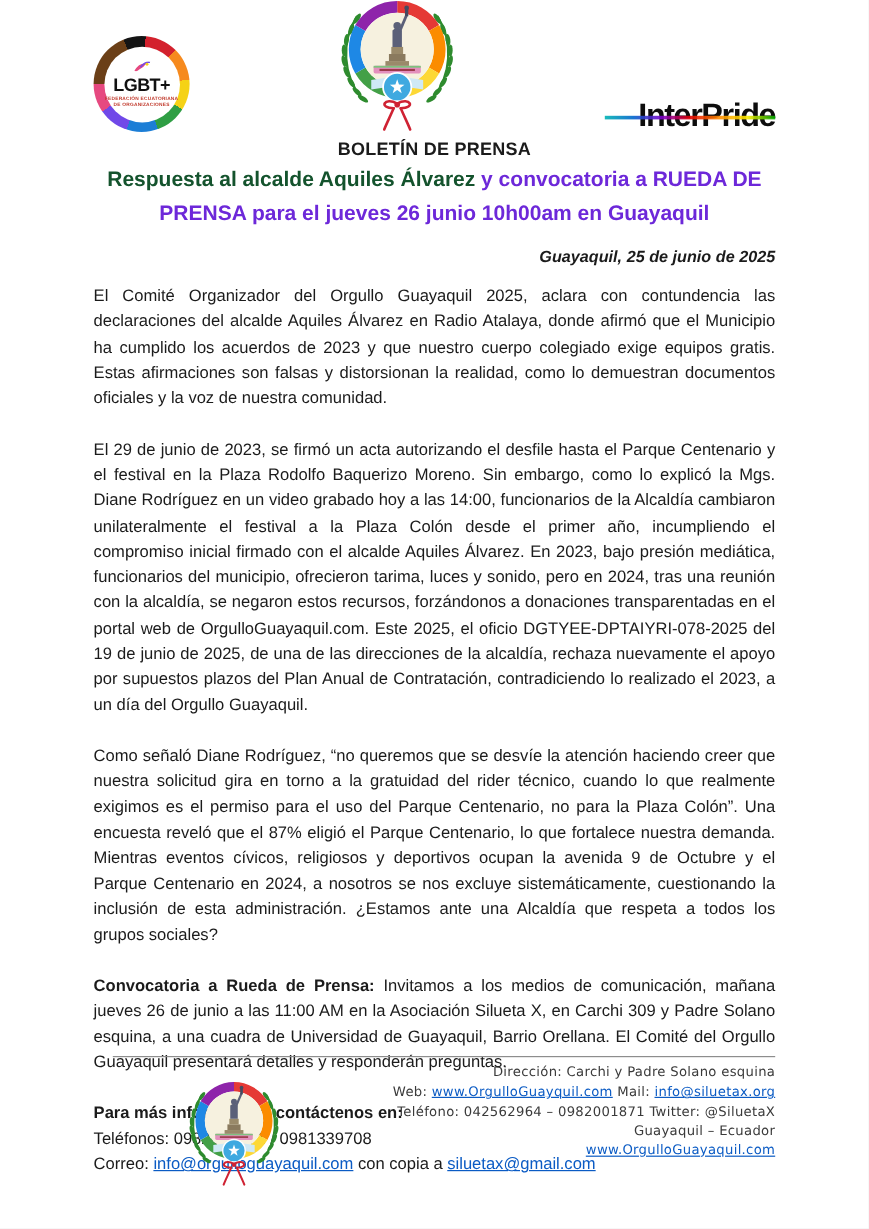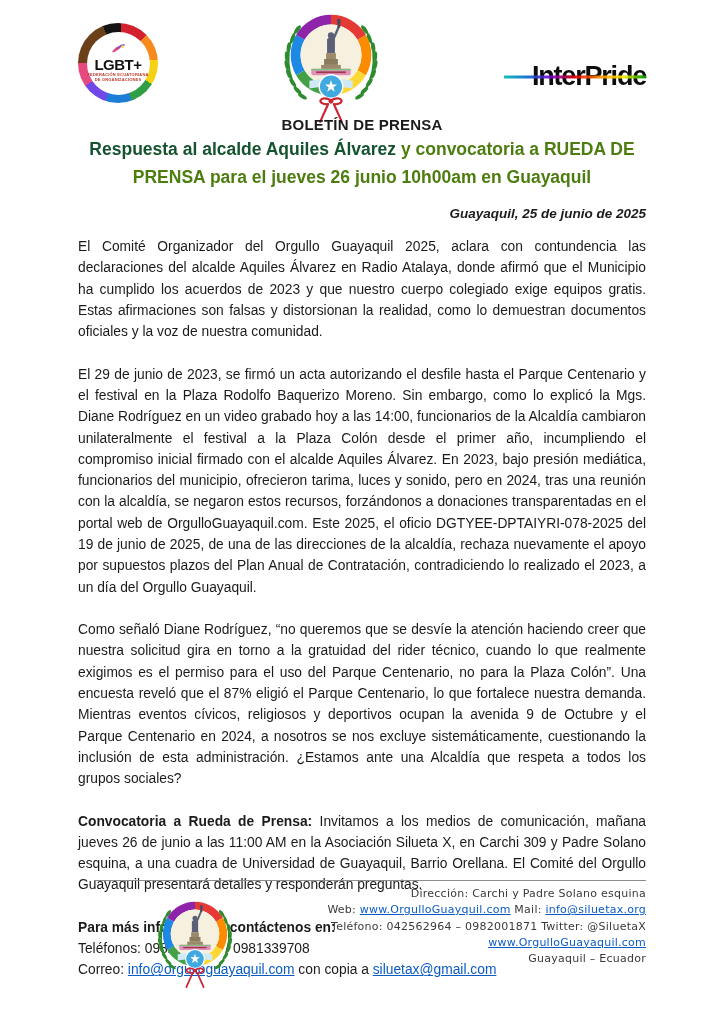--- a/index.html
+++ b/index.html
@@ -4,21 +4,21 @@
 <style>
   * { box-sizing: border-box; }
   html,body { margin:0; padding:0; background:#e9e9e9; }
   .page {
     width:724px; height:1024px; margin:0 auto; background:#ffffff;
     font-family:"Liberation Sans", sans-serif; color:#1b1b1b;
     position:relative; padding:10px 78px 0 78px; overflow:hidden;
   }
 
   
-  .logos { display:flex; align-items:center; justify-content:space-between; height:100px; overflow:visible; }
+  .logos { display:flex; align-items:flex-end; justify-content:space-between; height:100px; overflow:visible; }
   .lgbt-logo {
     width:80px; height:80px; border-radius:50%; margin-top:6px;
     background:conic-gradient(from -50deg,#6b3f17 0 28deg,#141414 28deg 55deg,#d3212d 55deg 95deg,#f68a1e 95deg 135deg,#f5d216 135deg 172deg,#2f9e44 172deg 210deg,#1c7ed6 210deg 248deg,#7048e8 248deg 285deg,#e64980 285deg 320deg,#6b3f17 320deg 360deg);
     display:flex; align-items:center; justify-content:center;
   }
   .lgbt-inner {
     width:63px; height:63px; border-radius:50%; background:#fff;
     display:flex; flex-direction:column; align-items:center; justify-content:center; text-align:center;
   }
   .lgbt-word { font-size:15px; font-weight:800; letter-spacing:-0.5px; color:#111; line-height:1; margin-top:2px; }
@@ -28,21 +28,21 @@
   .interpride-text { font-size:27px; font-weight:800; letter-spacing:-1.2px; color:#0d0d0d; line-height:1; font-family:"Liberation Sans",sans-serif; }
   .interpride-stripe {
     position:absolute; left:0; right:0; top:54%; height:3px; transform:translateY(-50%); opacity:.9;
     background:linear-gradient(90deg,#00b3b3,#0066cc,#7a00cc,#e60000,#ff8800,#ffee00,#00aa00);
   }
 
   
   .doc-title { text-align:center; font-size:15px; font-weight:700; margin:6px 0 2px; letter-spacing:.2px; }
   .headline { text-align:center; font-weight:700; font-size:17.5px; line-height:1.6; margin:2px 0 0; }
   .headline .blue { color:#14532d; }
-  .headline .magenta { color:#4d7c0f; }
+  .headline .magenta { color:#6d28d9; }
   .dateline { text-align:right; font-weight:700; font-style:italic; font-size:13.5px; margin-top:15px; }
 
   
   .body-text { margin-top:15px; font-size:13.8px; line-height:1.545; text-align:justify; }
   .body-text p { margin:0 0 21px 0; }
   .bold { font-weight:700; }
   a.link { color:#0b5bc4; text-decoration:underline; }
   .contact p { margin:0; }
 
   
@@ -161,19 +161,19 @@
   <div class="footer">
     <div class="footer-rule"></div>
     <div class="footer-row">
       <svg class="footer-crest" viewBox="0 0 120 132">
           <use href="#crest-art"></use>
         </svg>
       <div class="footer-info">
         <div>Dirección: Carchi y Padre Solano esquina</div>
         <div><span>Web: </span><a class="link" href="#">www.OrgulloGuayquil.com</a><span> Mail: </span><a class="link" href="#">info@siluetax.org</a></div>
         <div>Teléfono: 042562964 – 0982001871 Twitter: @SiluetaX</div>
+        <div>Guayaquil – Ecuador</div>
         <div><a class="link" href="#">www.OrgulloGuayaquil.com</a></div>
-        <div>Guayaquil – Ecuador</div>
       </div>
     </div>
   </div>
 
 </div>
 
 </body></html>

